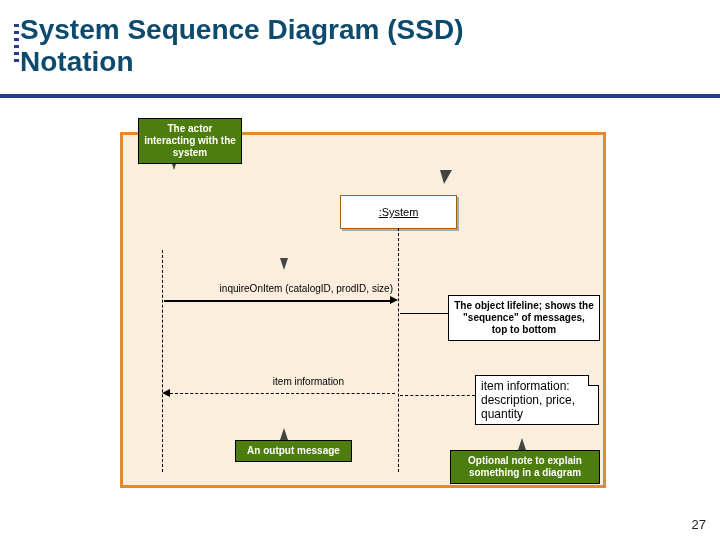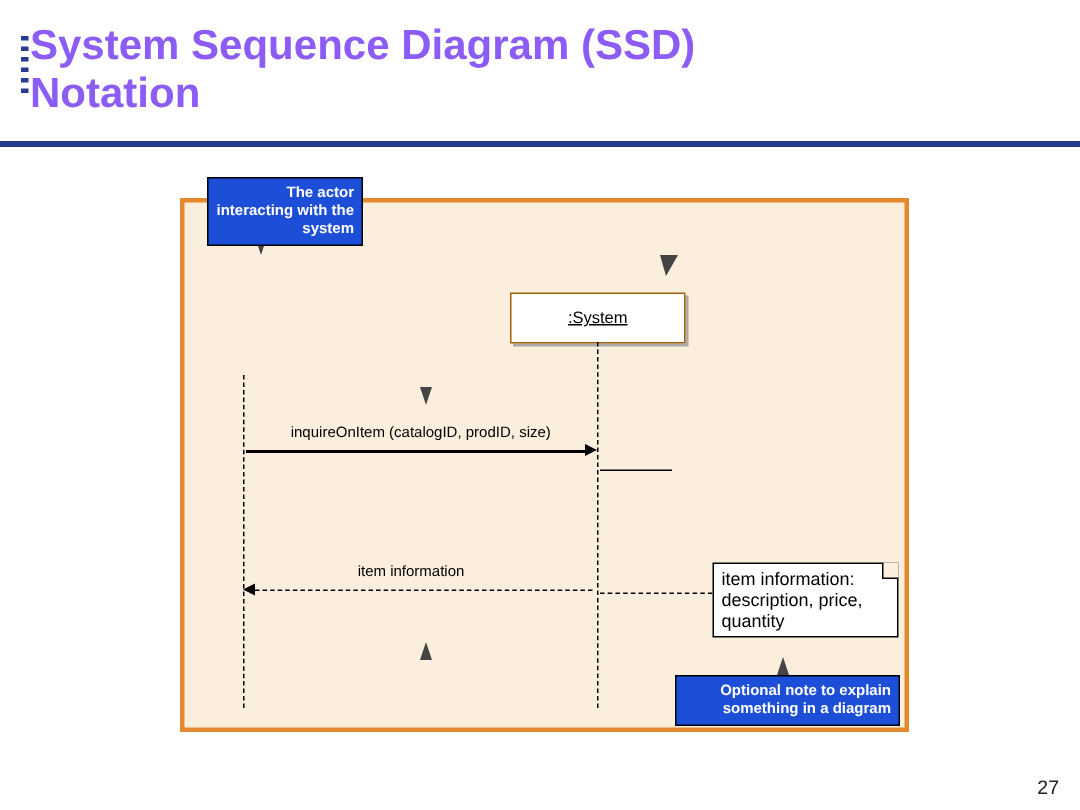--- a/index.html
+++ b/index.html
@@ -10,21 +10,21 @@
     font-family: Arial, Helvetica, sans-serif;
     background: #fff;
     position: relative;
   }
   .title {
     position: absolute;
     top: 14px;
     left: 20px;
     font-size: 28px;
     font-weight: bold;
-    color: #8b5cf6;
+    color: #0c4a6e;
     line-height: 1.15;
   }
   .title-accent {
     position: absolute;
     top: 24px;
     left: 14px;
     width: 5px;
     height: 50px;
   }
   .title-accent div { width:5px; height:3px; background:#2a3b8f; margin-bottom:4px; }
@@ -55,21 +55,21 @@
   .callout {
     position: absolute;
     background: #fff;
     border: 1px solid #000;
     font-size: 10px;
     padding: 4px 5px;
     line-height: 1.2;
     text-align: center;
     z-index: 10;
   }
-  .callout.dark { background:#1d4ed8; color:#fff; font-weight:bold;text-align:right; }
+  .callout.dark { background:#4d7c0f; color:#fff; font-weight:bold; }
   
   .actor {
     position: absolute;
     top: 60px; left: 26px;
     width: 32px; height: 68px;
   }
   .actor-head { width:14px; height:14px; border:1.5px solid #000; border-radius:50%; margin:0 auto; }
   .actor-body { width:1.5px; height:22px; background:#000; margin:0 auto; }
   .actor-arms { position:absolute; top:18px; left:2px; width:28px; height:1.5px; background:#000; }
   .actor-leg1 { position:absolute; top:36px; left:15px; width:1.5px; height:20px; background:#000; transform-origin:top; transform:rotate(22deg); }
@@ -94,21 +94,21 @@
     top: 130px;
     height: 222px;
   }
   .ll-actor { left: 42px; }
   .ll-sys  { left: 278px; top:108px; height:244px; }
 
   
   .msg {
     position: absolute;
     font-size: 10px;
-    text-align: center;
+    text-align: right;
   }
   .arrow-line { position:absolute; height:1.5px; background:#000; }
   .arrow-line.dashed { background:none; border-top:1.5px dashed #000; height:0; }
   .arrow-head-r { position:absolute; width:0;height:0; border-left:8px solid #000; border-top:4px solid transparent; border-bottom:4px solid transparent; }
   .arrow-head-l { position:absolute; width:0;height:0; border-right:8px solid #000; border-top:4px solid transparent; border-bottom:4px solid transparent; }
 
   
   .note {
     position: absolute;
     top: 255px; left: 355px;
@@ -176,32 +176,34 @@
 
   <div class="lifeline ll-actor"></div>
   <div class="lifeline ll-sys"></div>
 
   <div class="pointer" style="top:138px; left:160px; border-top:12px solid #444; border-left:4px solid transparent; border-right:4px solid transparent;"></div>
 
   <div class="msg" style="top:163px; left:48px; width:225px;">inquireOnItem (catalogID, prodID, size)</div>
   <div class="arrow-line" style="top:180px; left:44px; width:228px;"></div>
   <div class="arrow-head-r" style="top:176px; left:270px;"></div>
 
+  <div class="callout" style="top:175px; left:328px; width:140px; font-weight:bold;">The object lifeline; shows the "sequence" of messages, top to bottom</div>
   <div style="position:absolute; top:193px; left:280px; width:48px; border-top:1px solid #000;"></div>
 
   <div class="msg" style="top:256px; left:84px; width:140px;">item information</div>
   <div class="arrow-line dashed" style="top:273px; left:50px; width:225px;"></div>
   <div class="arrow-head-l" style="top:269px; left:42px;"></div>
 
   <div class="note-link"></div>
   <div class="note">
     <span style="white-space:pre-line;">item information:
 description, price, quantity</span>
     <div class="note-fold"></div>
   </div>
 
+  <div class="callout dark" style="top:320px; left:115px; width:105px;">An output message</div>
   <div class="pointer" style="top:308px; left:160px; border-bottom:12px solid #444; border-left:4px solid transparent; border-right:4px solid transparent;"></div>
 
   <div class="callout dark" style="top:330px; left:330px; width:138px;">Optional note to explain something in a diagram</div>
   <div class="pointer" style="top:318px; left:398px; border-bottom:12px solid #444; border-left:4px solid transparent; border-right:4px solid transparent;"></div>
 </div>
 
 <div class="pagenum">27</div>
 
 </body></html>

